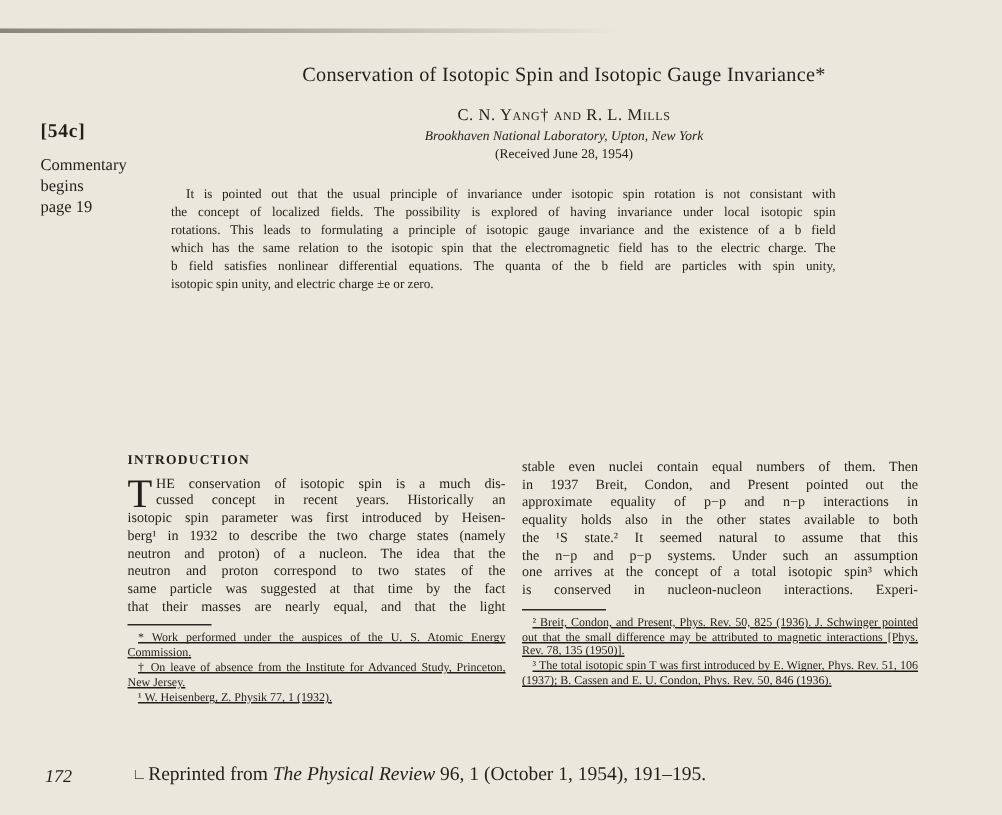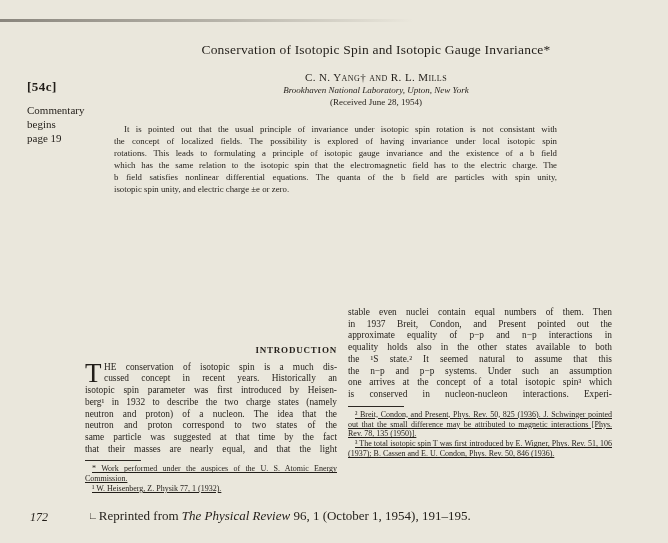--- a/index.html
+++ b/index.html
@@ -36,21 +36,21 @@
   
   .abstract { position: absolute; left: 114px; width: 443px; top: 124px; font-size: 8.8px; line-height: 11.9px; }
   .aline { text-align: justify; text-align-last: justify; white-space: normal; }
   .aline.first { text-indent: 10px; }
   .aline.last { text-align-last: left; }
 
   
   .col { position: absolute; font-size: 9.4px; line-height: 11.7px; }
   .col-left  { left: 85px;  width: 252px; top: 301px; }
   .col-right { left: 348px; width: 264px; top: 307px; }
-  .intro-heading { text-align: right; font-weight: bold; font-size: 9px; letter-spacing: .8px; margin-bottom: 5px; margin-top: 44px; }
+  .intro-heading { text-align: left; font-weight: bold; font-size: 9px; letter-spacing: .8px; margin-bottom: 5px; }
   .para { position: relative; }
   .jline { text-align: justify; text-align-last: justify; }
   .dropcap {
     position: absolute; left: 0; top: 0;
     font-size: 27px; line-height: 23px; font-weight: 400;
   }
   .cap-indent { padding-left: 19px; }
 
   .fn-rule { width: 56px; border-top: 1px solid #2c2823; margin: 5px 0 3px 0; }
   .footnotes { font-size: 8px; line-height: 9.9px; text-decoration: underline; }
@@ -104,20 +104,21 @@
       <div class="jline">isotopic spin parameter was first introduced by Heisen-</div>
       <div class="jline">berg¹ in 1932 to describe the two charge states (namely</div>
       <div class="jline">neutron and proton) of a nucleon. The idea that the</div>
       <div class="jline">neutron and proton correspond to two states of the</div>
       <div class="jline">same particle was suggested at that time by the fact</div>
       <div class="jline">that their masses are nearly equal, and that the light</div>
     </div>
     <div class="fn-rule"></div>
     <div class="footnotes">
       <div class="footnote">* Work performed under the auspices of the U. S. Atomic Energy Commission.</div>
+      <div class="footnote">† On leave of absence from the Institute for Advanced Study, Princeton, New Jersey.</div>
       <div class="footnote">¹ W. Heisenberg, Z. Physik 77, 1 (1932).</div>
     </div>
   </div>
 
   <div class="col col-right">
     <div class="para">
       <div class="jline">stable even nuclei contain equal numbers of them. Then</div>
       <div class="jline">in 1937 Breit, Condon, and Present pointed out the</div>
       <div class="jline">approximate equality of p−p and n−p interactions in</div>
       <div class="jline">equality holds also in the other states available to both</div>

